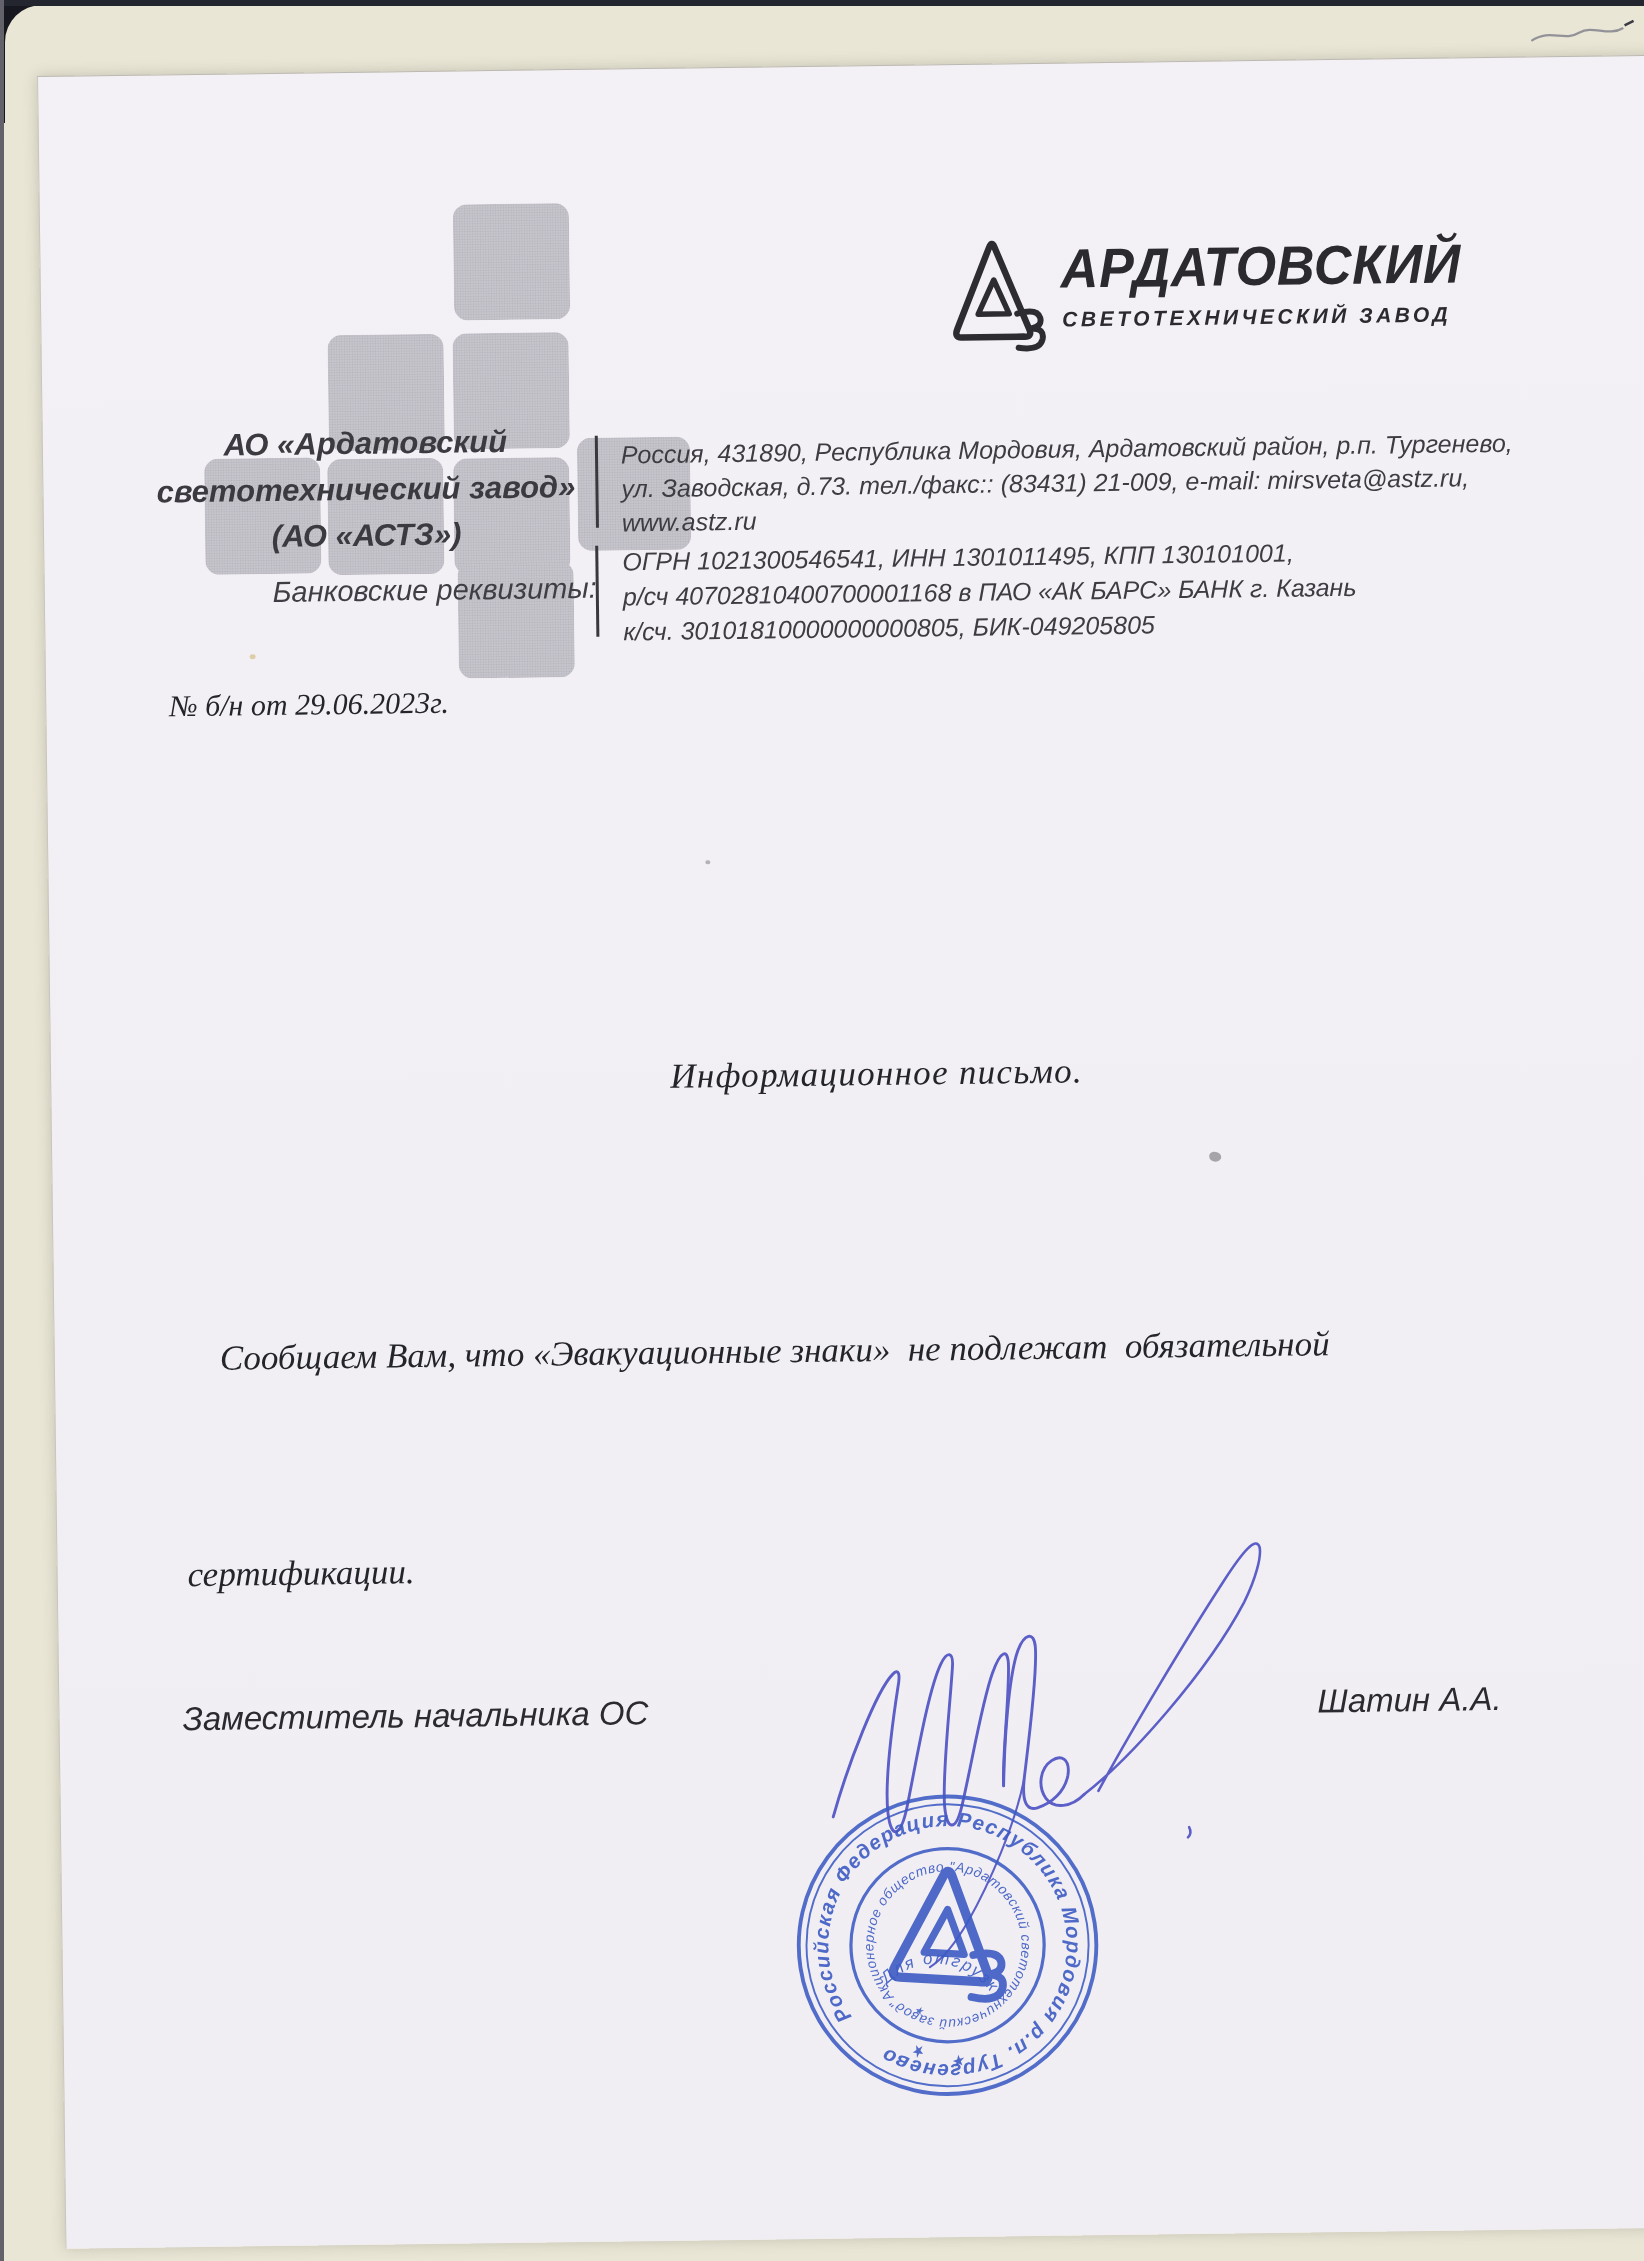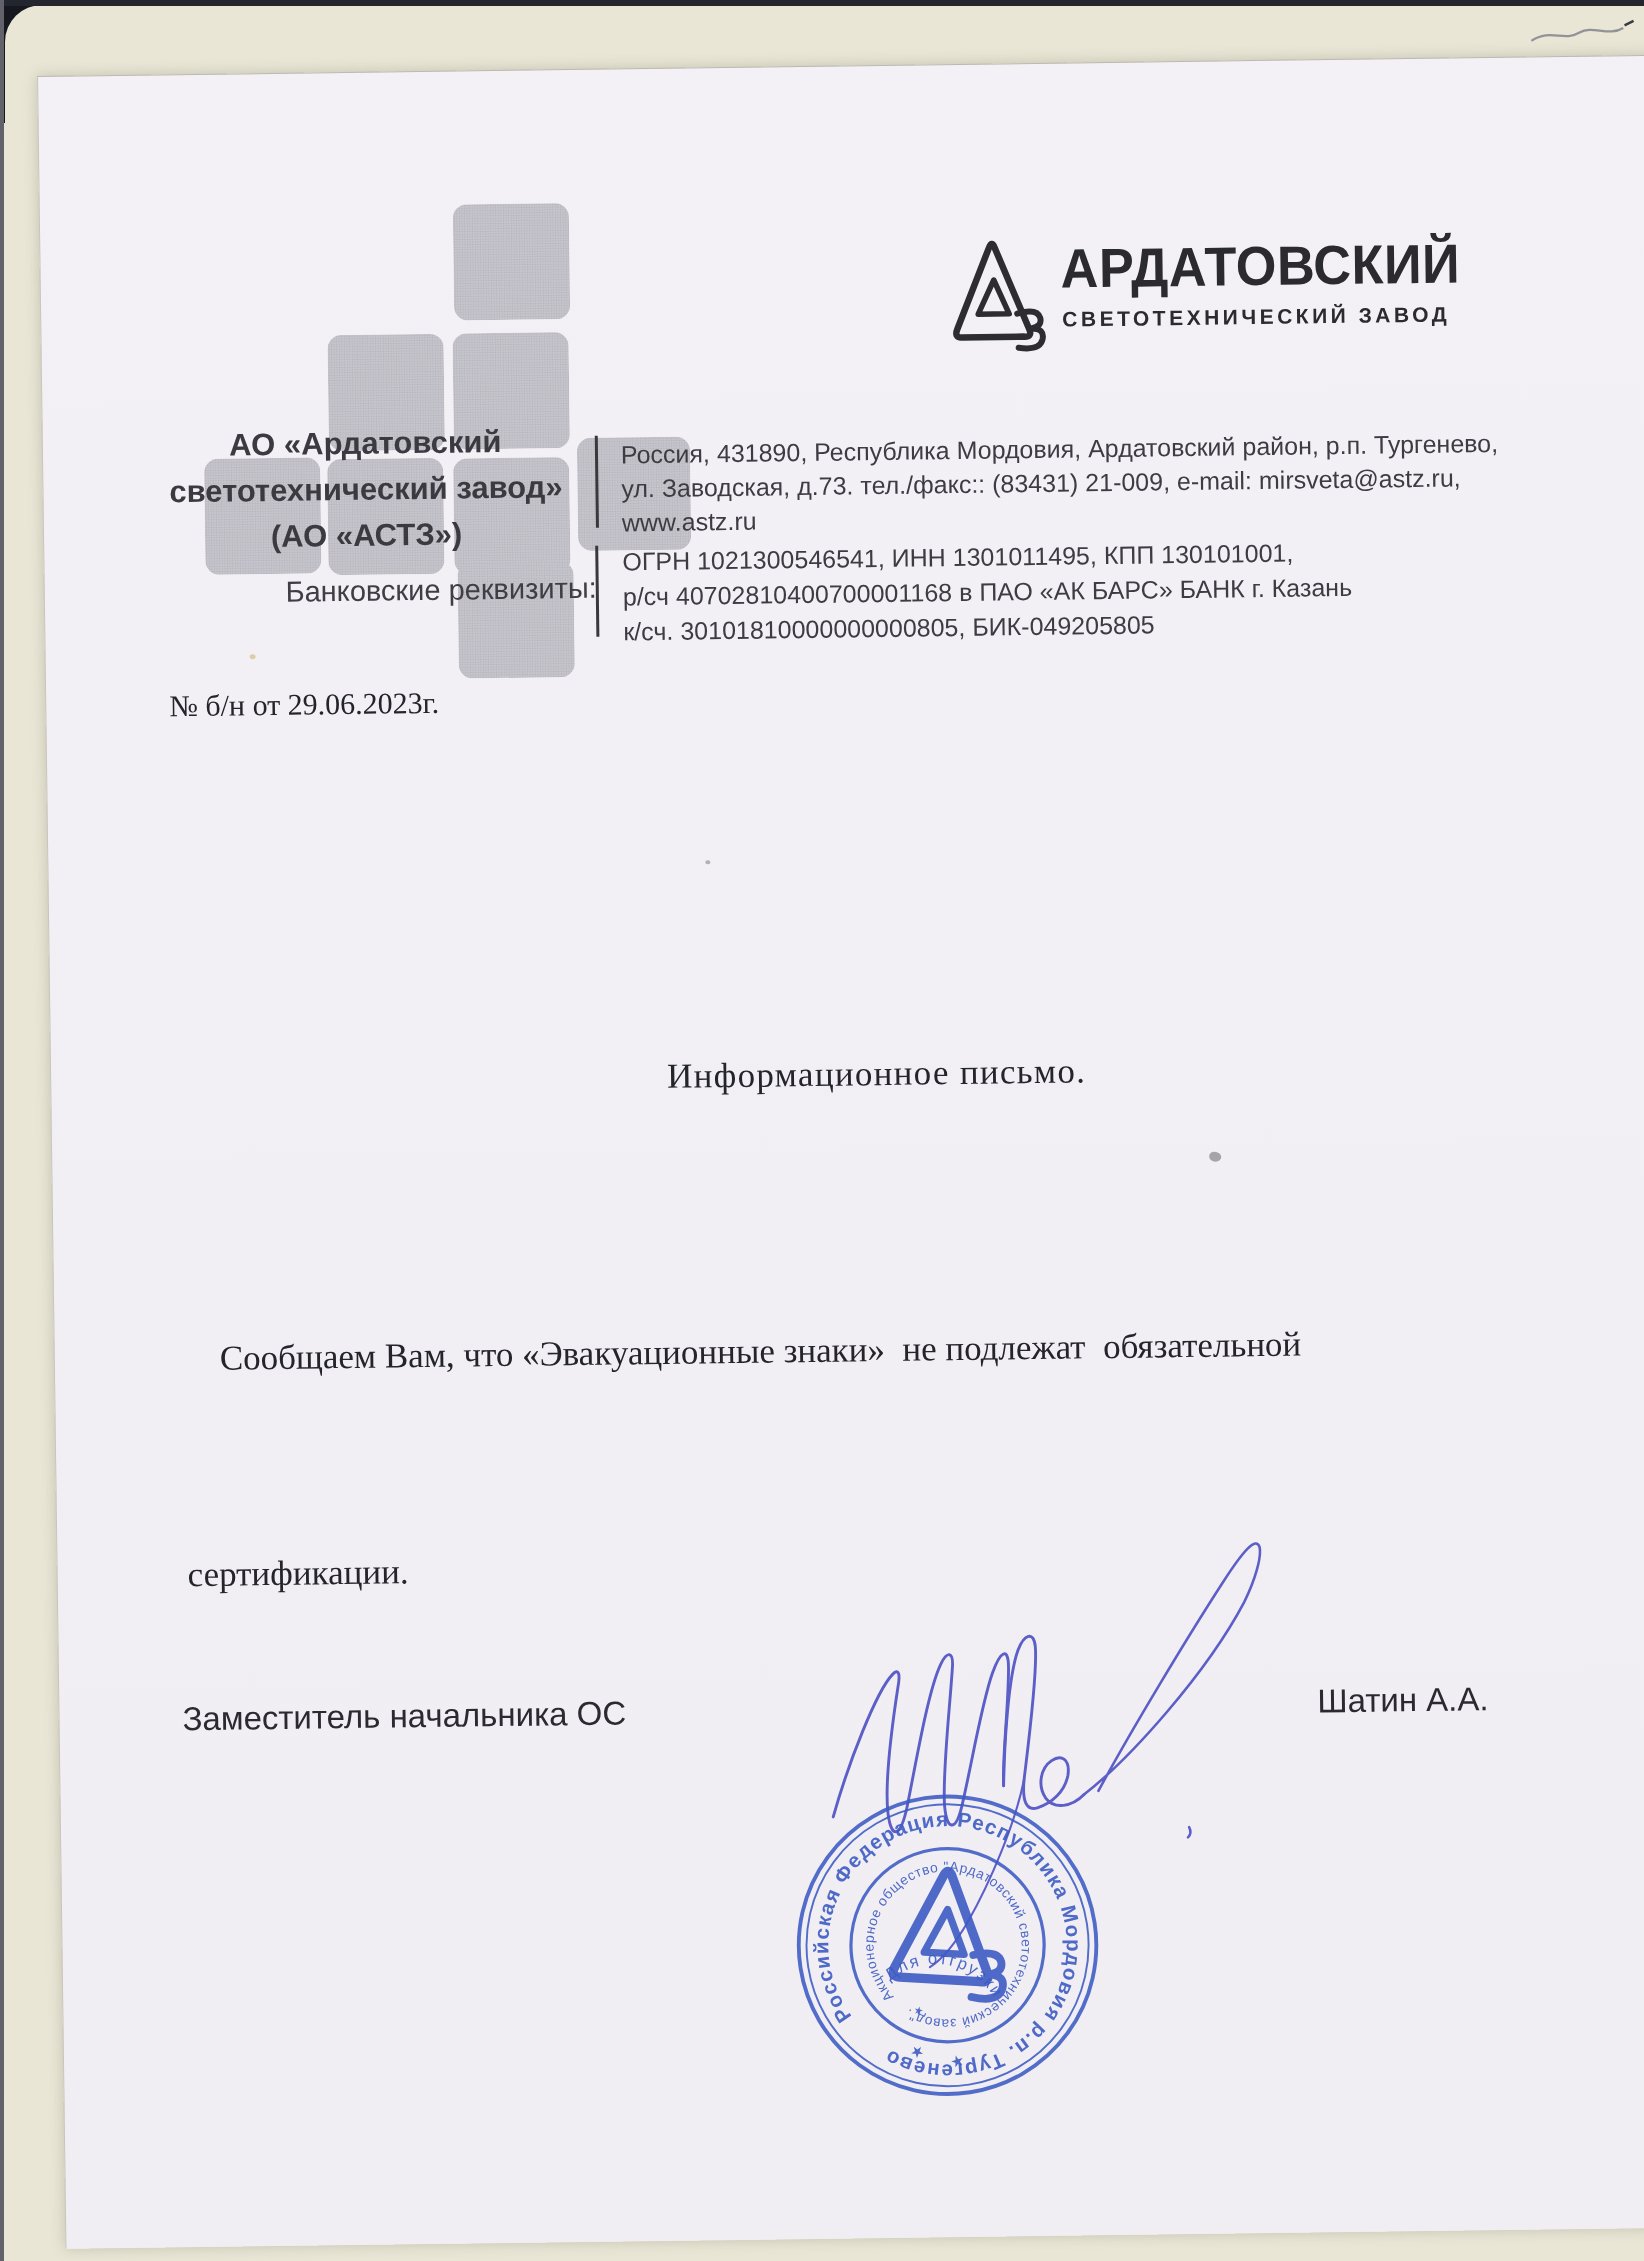--- a/index.html
+++ b/index.html
@@ -1,17 +1,17 @@
 <!DOCTYPE html>
 <html style="font-size:10.3px"><head>
 <meta charset="utf-8">
 <style>
   html,body{margin:0;padding:0;}
   body{width:1644px;height:2261px;font-family:"Liberation Sans",sans-serif;}
-  .canvas{position:relative;width:1644px;height:2261px;overflow:hidden;background:#e9e6d6;}
+  .canvas{position:relative;width:1644px;height:2261px;overflow:hidden;background:#e9e6d6;font-style:italic;}
   .top-strip{position:absolute;left:0;top:0;width:1644px;height:5.8px;background:#23252f;}
   .corner-black{position:absolute;left:0;top:0;width:61px;height:123px;background:#17171f;}
   .left-line{position:absolute;left:0;top:0;width:3.9px;height:2261px;background:#63626a;}
   .cream-corner{position:absolute;left:4.5px;top:5.2px;width:206px;height:206px;background:#e9e6d6;border-top-left-radius:37px;}
   .paper{position:absolute;left:37px;top:76px;width:1654px;height:2172px;
          background:linear-gradient(180deg,#f3f1f5 0%,#f1eff3 55%,#f0eef2 100%);
          transform:rotate(-0.75deg);transform-origin:0 0;
          border-top:1.3px solid #bcb9b4;border-left:0.6px solid #c8c5c0;
          box-shadow:0 0 14px rgba(110,105,90,.30);}
   .abs{position:absolute;}

